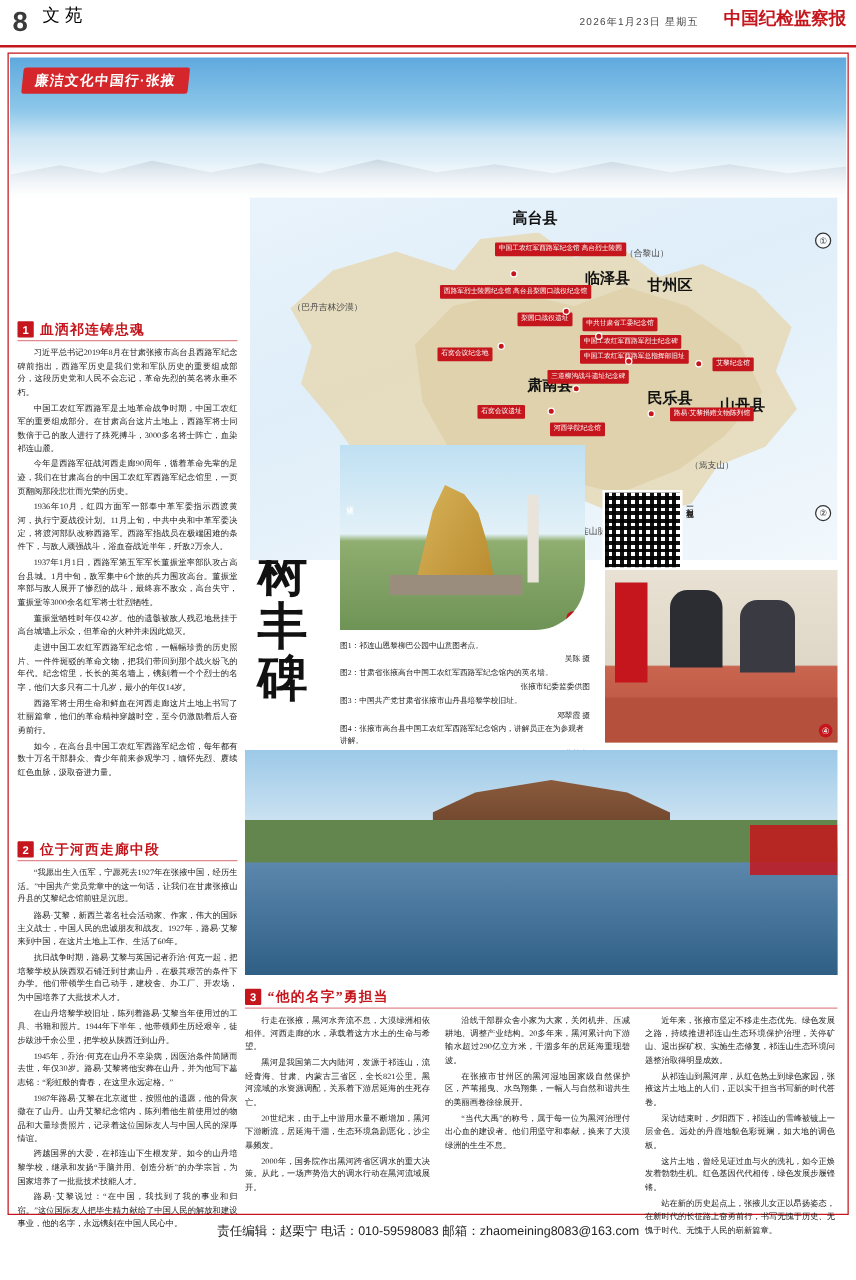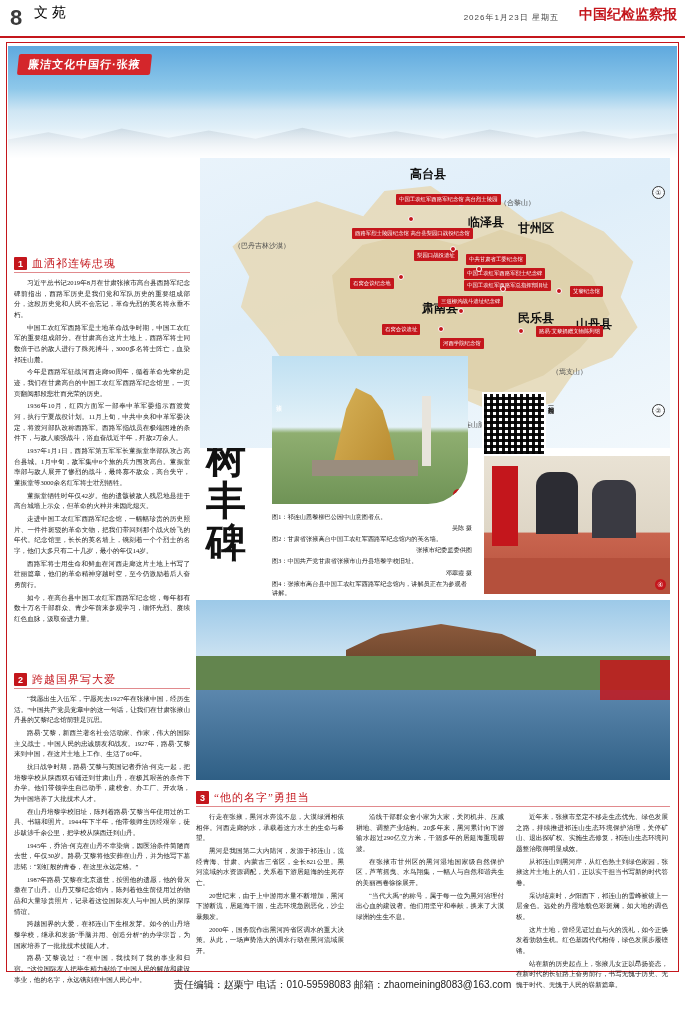--- a/index.html
+++ b/index.html
@@ -98,21 +98,21 @@
   }
   
   .sec-h{
     position:absolute;display:flex;align-items:center;gap:5px;
   }
   .sec-num{
     width:13px;height:13px;background:#c4161c;color:#fff;
     font-size:9px;font-weight:bold;display:flex;align-items:center;justify-content:center;
     font-family:"Liberation Sans",sans-serif;border-radius:1px;
   }
-  .sec-t{font-size:11px;font-weight:normal;color:#c4161c;letter-spacing:1px;}
+  .sec-t{font-size:11px;font-weight:bold;color:#c4161c;letter-spacing:1px;}
   .sec-rule{position:absolute;height:1px;background:#c4161c;opacity:.5;}
   .col{
     position:absolute;font-size:6.6px;line-height:1.62;
     text-align:justify;color:#222;text-indent:13px;
     column-gap:0;
   }
   .col p{margin:0 0 2px 0;}
   
   .mapwrap{
     position:absolute;left:200px;top:158px;width:470px;height:290px;
@@ -220,21 +220,21 @@
     <p>1936年10月，红四方面军一部奉中革军委指示西渡黄河，执行宁夏战役计划。11月上旬，中共中央和中革军委决定，将渡河部队改称西路军。西路军指战员在极端困难的条件下，与敌人顽强战斗，浴血奋战近半年，歼敌2万余人。</p>
     <p>1937年1月1日，西路军第五军军长董振堂率部队攻占高台县城。1月中旬，敌军集中6个旅的兵力围攻高台。董振堂率部与敌人展开了惨烈的战斗，最终寡不敌众，高台失守，董振堂等3000余名红军将士壮烈牺牲。</p>
     <p>董振堂牺牲时年仅42岁。他的遗骸被敌人残忍地悬挂于高台城墙上示众，但革命的火种并未因此熄灭。</p>
     <p>走进中国工农红军西路军纪念馆，一幅幅珍贵的历史照片、一件件斑驳的革命文物，把我们带回到那个战火纷飞的年代。纪念馆里，长长的英名墙上，镌刻着一个个烈士的名字，他们大多只有二十几岁，最小的年仅14岁。</p>
     <p>西路军将士用生命和鲜血在河西走廊这片土地上书写了壮丽篇章，他们的革命精神穿越时空，至今仍激励着后人奋勇前行。</p>
     <p>如今，在高台县中国工农红军西路军纪念馆，每年都有数十万名干部群众、青少年前来参观学习，缅怀先烈、赓续红色血脉，汲取奋进力量。</p>
   </div>
 
   <div class="sec-h" style="left:14px;top:672px;">
     <div class="sec-num">2</div>
-    <div class="sec-t">跨越国界写大爱</div>
+    <div class="sec-t">位于河西走廊中段</div>
   </div>
   <div class="sec-rule" style="left:14px;top:688px;width:176px;"></div>
 
   <div class="col" style="left:14px;top:694px;width:176px;height:278px;">
     <p>“我愿出生入伍军，宁愿死去1927年在张掖中国，经历生活。”中国共产党员党章中的这一句话，让我们在甘肃张掖山丹县的艾黎纪念馆前驻足沉思。</p>
     <p>路易·艾黎，新西兰著名社会活动家、作家，伟大的国际主义战士，中国人民的忠诚朋友和战友。1927年，路易·艾黎来到中国，在这片土地上工作、生活了60年。</p>
     <p>抗日战争时期，路易·艾黎与英国记者乔治·何克一起，把培黎学校从陕西双石铺迁到甘肃山丹，在极其艰苦的条件下办学。他们带领学生自己动手，建校舍、办工厂、开农场，为中国培养了大批技术人才。</p>
     <p>在山丹培黎学校旧址，陈列着路易·艾黎当年使用过的工具、书籍和照片。1944年下半年，他带领师生历经艰辛，徒步跋涉千余公里，把学校从陕西迁到山丹。</p>
     <p>1945年，乔治·何克在山丹不幸染病，因医治条件简陋而去世，年仅30岁。路易·艾黎将他安葬在山丹，并为他写下墓志铭：“彩虹般的青春，在这里永远定格。”</p>
     <p>1987年路易·艾黎在北京逝世，按照他的遗愿，他的骨灰撒在了山丹。山丹艾黎纪念馆内，陈列着他生前使用过的物品和大量珍贵照片，记录着这位国际友人与中国人民的深厚情谊。</p>

